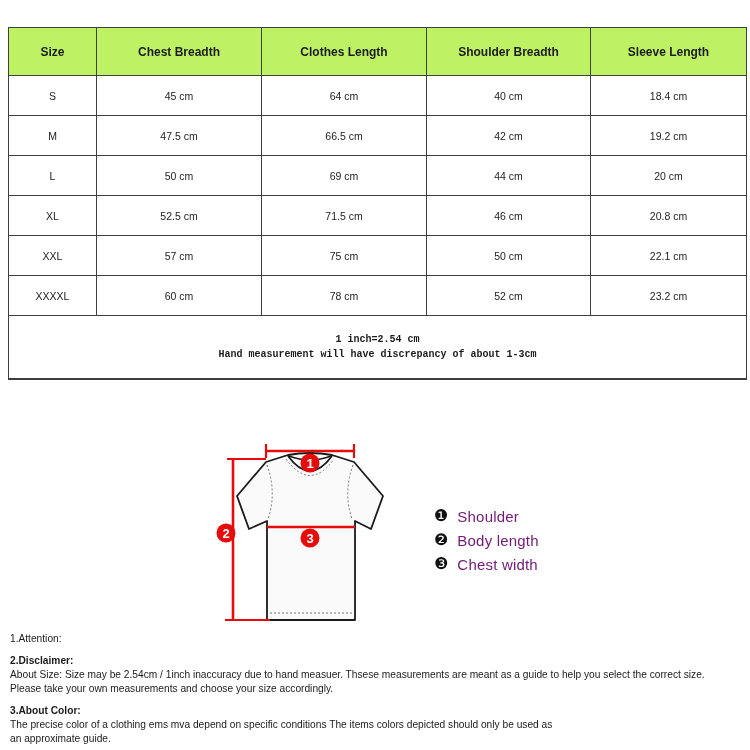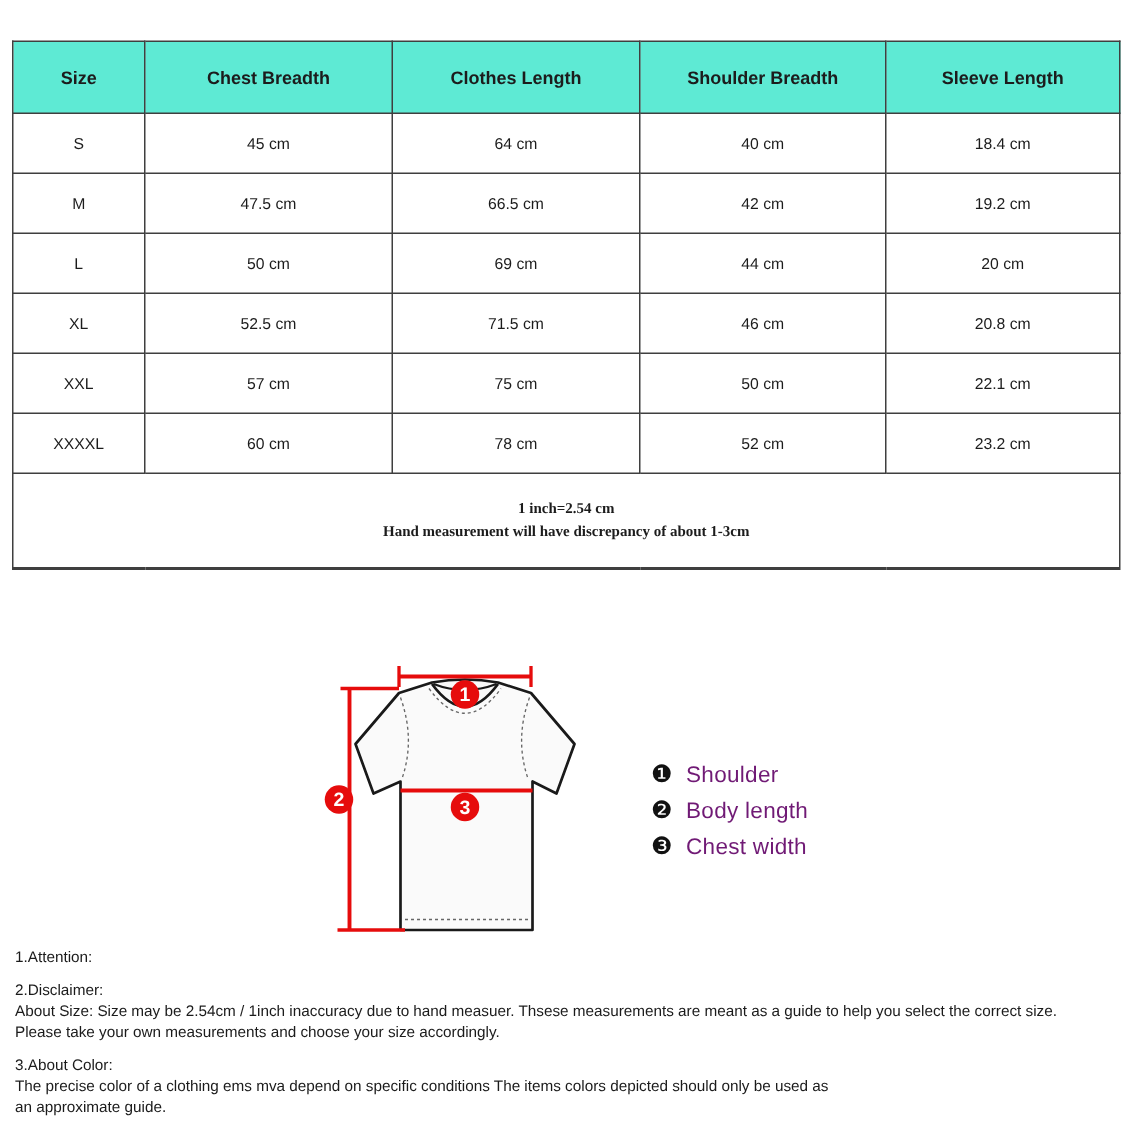--- a/index.html
+++ b/index.html
@@ -11,41 +11,41 @@
   .size-table{
     position:absolute;left:8px;top:27px;width:738px;
     border-collapse:collapse;table-layout:fixed;
     border:1px solid #3f3f3f;border-bottom-width:2px;
   }
   .size-table th,.size-table td{
     border:1px solid #3f3f3f;text-align:center;vertical-align:middle;
     color:#1c1c1c;padding:0;
   }
   .size-table thead tr{height:48px;}
-  .size-table thead th{background:#5eead4;font-size:12px;font-weight:bold;}
+  .size-table thead th{background:#bef264;font-size:12px;font-weight:bold;}
   .size-table tbody tr.data-row{height:40px;}
   .size-table tbody td{font-size:10.5px;}
   .size-table tr.note-row{height:63px;}
   .size-table tr.note-row td{
-    font-family:Liberation Serif, serif;
+    font-family:Liberation Mono, monospace;
     font-weight:bold;font-size:10px;line-height:15px;background:#ffffff;
   }
   
   .shirt-svg{position:absolute;left:180px;top:438px;width:300px;height:197px;}
   .legend{position:absolute;left:434px;top:504px;}
   .legend-row{display:flex;align-items:center;height:24px;}
   .legend-bullet{font-size:16px;line-height:16px;margin-right:9px;color:#111;
     font-family:"DejaVu Sans",sans-serif;}
   .legend-label{font-size:15px;color:#701a75;letter-spacing:.2px;}
   
   .notes{
     position:absolute;left:10px;top:632px;width:740px;
     font-size:10.2px;line-height:14px;color:#1b1b1b;white-space:nowrap;
   }
-  .notes .gap{margin-top:8px;}
+  .notes .gap{margin-top:8px;font-weight:bold;}
 </style>
 </head>
 <body>
 
 <table class="size-table">
   <colgroup>
     <col style="width:88px">
       <col style="width:165px">
       <col style="width:165px">
     <col style="width:164px">

